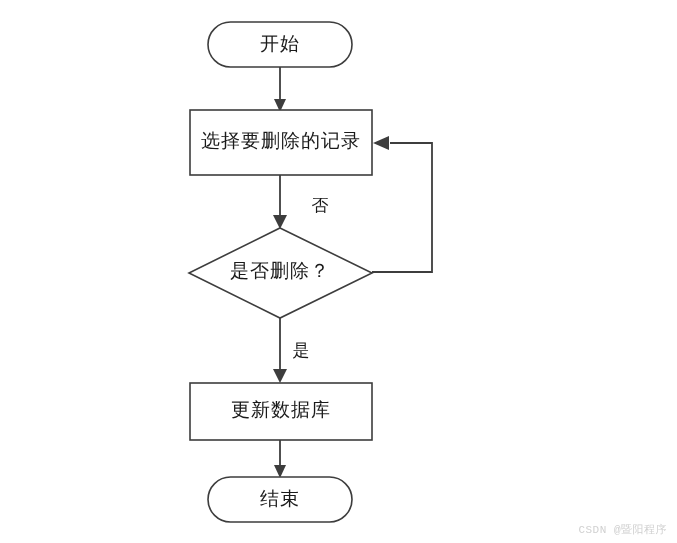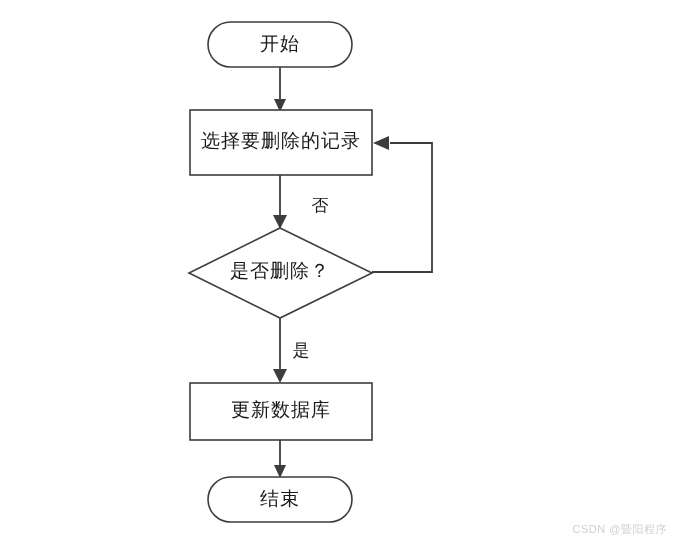--- a/index.html
+++ b/index.html
@@ -46,21 +46,21 @@
     stroke-width: 1.8;
     fill: none;
   }
   .arrowfill {
     fill: #3d3d3d;
   }
   .watermark {
     position: absolute;
     right: 10px;
     bottom: 6px;
-    font-family: Liberation Sans, sans-serif;
+    font-family: Liberation Mono, monospace;
     font-size: 11px;
     color: #d0d0d0;
     letter-spacing: 0.5px;
     white-space: nowrap;
     user-select: none;
   }
 </style>
 </head>
 <body>
 

